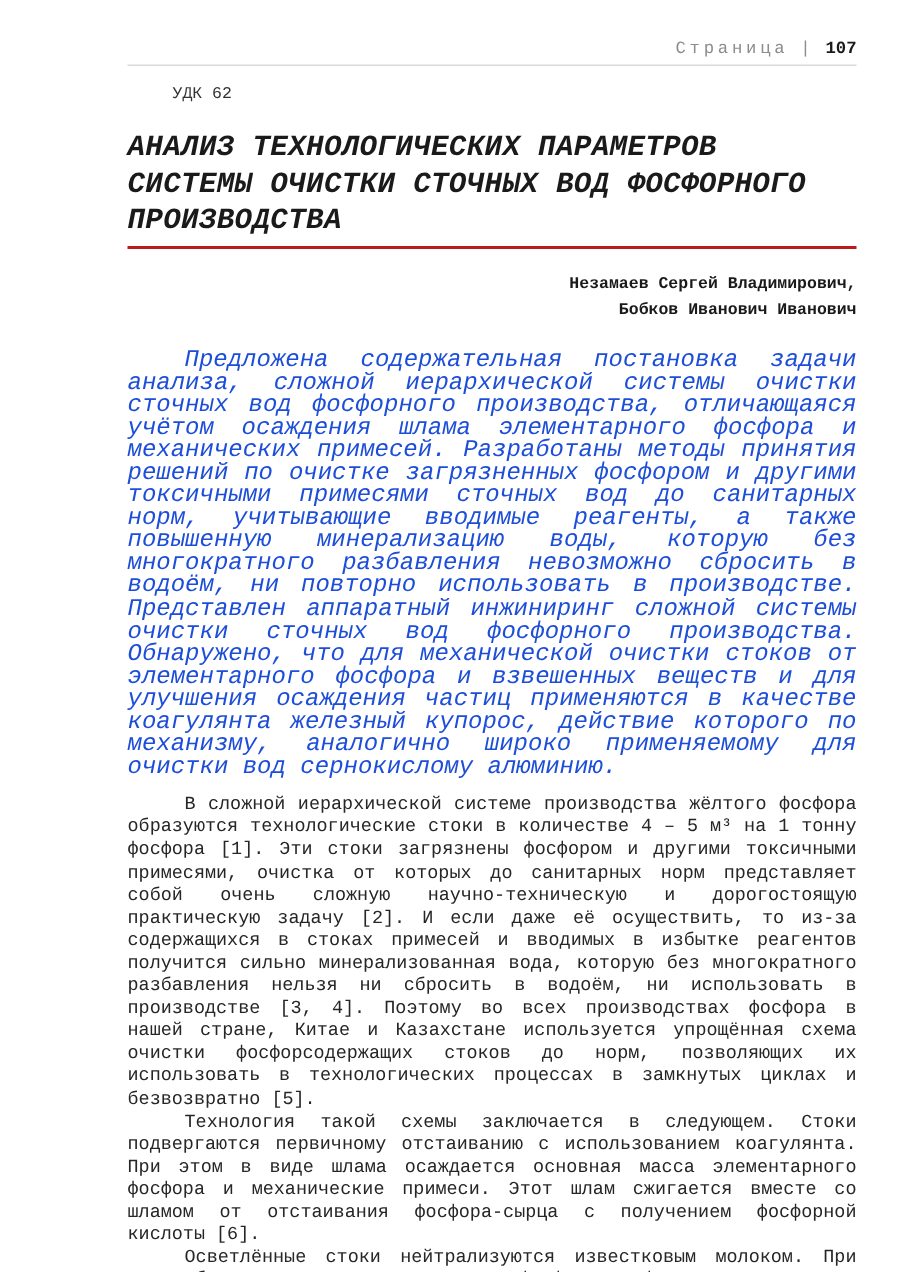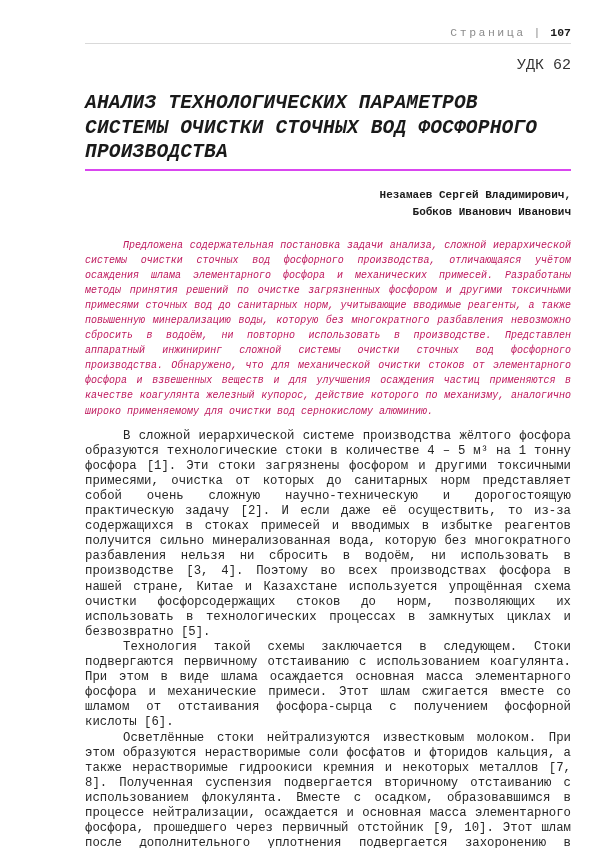--- a/index.html
+++ b/index.html
@@ -36,54 +36,53 @@
     margin: 0 3px 0 1px;
   }
   .runhead .pgnum {
     color: #1a1a1a;
     font-weight: bold;
   }
   
   .udc {
     margin-top: 13px;
     padding-left: 30px;
-    font-size: 15px;
+    font-size: 11px;
     color: #333333;
-    text-align: right;
   }
   
   .title {
     margin-top: 17px;
     font-size: 19.5px;
     line-height: 24.5px;
     font-weight: bold;
     font-style: italic;
     color: #1a1a1a;
     letter-spacing: 0.2px;
     padding-bottom: 4px;
-    border-bottom: 2px solid #d946ef;
+    border-bottom: 2px solid #b91c1c;
   }
   
   .authors {
     margin-top: 16px;
     text-align: right;
     font-weight: bold;
     font-size: 11px;
     line-height: 17px;
     color: #1a1a1a;
   }
   
   .abstract {
     margin-top: 17px;
     font-style: italic;
-    font-size: 10px;
+    font-size: 16px;
     line-height: 15.1px;
     text-align: justify;
     text-indent: 38px;
-    color: #be185d;
+    color: #1d4ed8;
   }
   
   .keywords {
     margin-top: 14px;
     font-style: italic;
     font-size: 12.3px;
     line-height: 15.1px;
     text-align: justify;
     text-indent: 38px;
     color: #262626;

